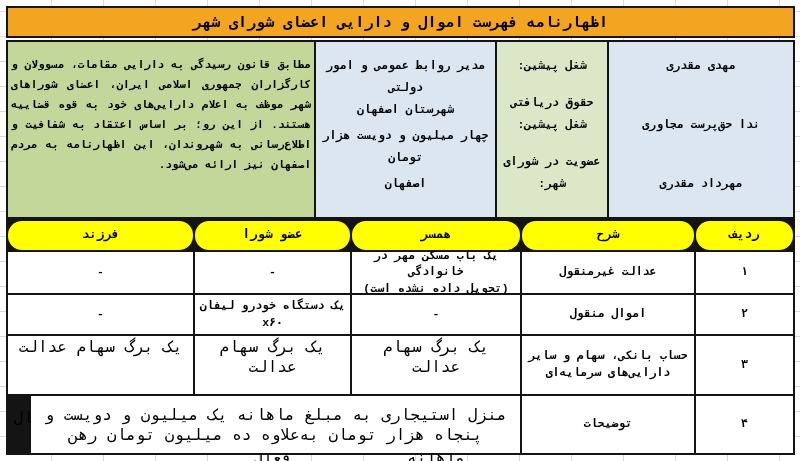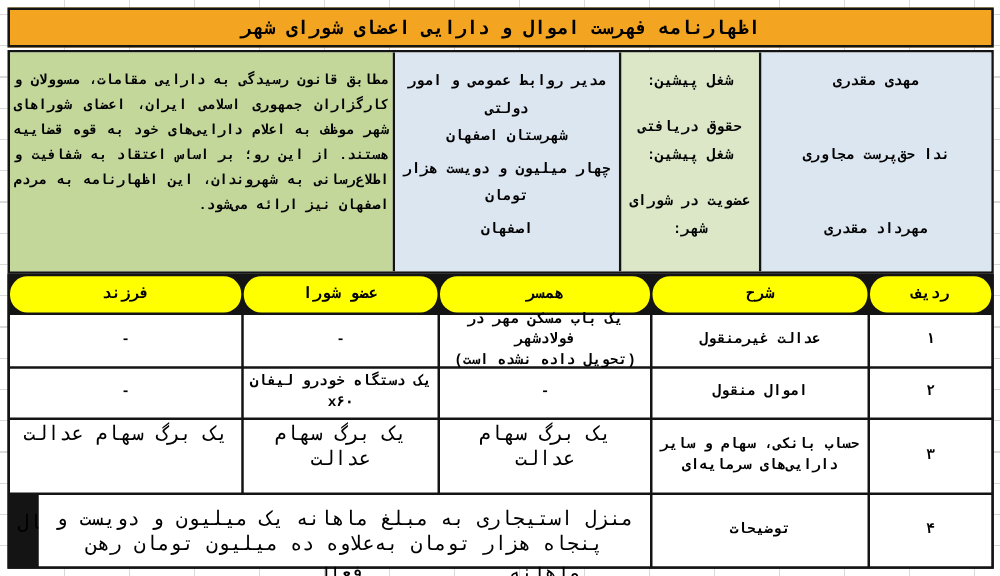--- a/index.html
+++ b/index.html
@@ -88,21 +88,21 @@
   <div class="tbl">
 
     <div class="c hdr">ردیف</div>
     <div class="c hdr">شرح</div>
     <div class="c hdr">همسر</div>
     <div class="c hdr">عضو شورا</div>
     <div class="c hdr">فرزند</div>
 
     <div class="c">۱</div>
     <div class="c">عدالت غیرمنقول</div>
-    <div class="c pre">یک باب مسکن مهر در فولادشهر
+    <div class="c pre">یک باب مسکن مهر در خانوادگی
 (تحویل داده نشده است)</div>
     <div class="c">-</div>
     <div class="c">-</div>
 
     <div class="c">۲</div>
     <div class="c">اموال منقول</div>
     <div class="c">-</div>
     <div class="c">یک دستگاه خودرو لیفان x۶۰</div>
     <div class="c">-</div>
 

